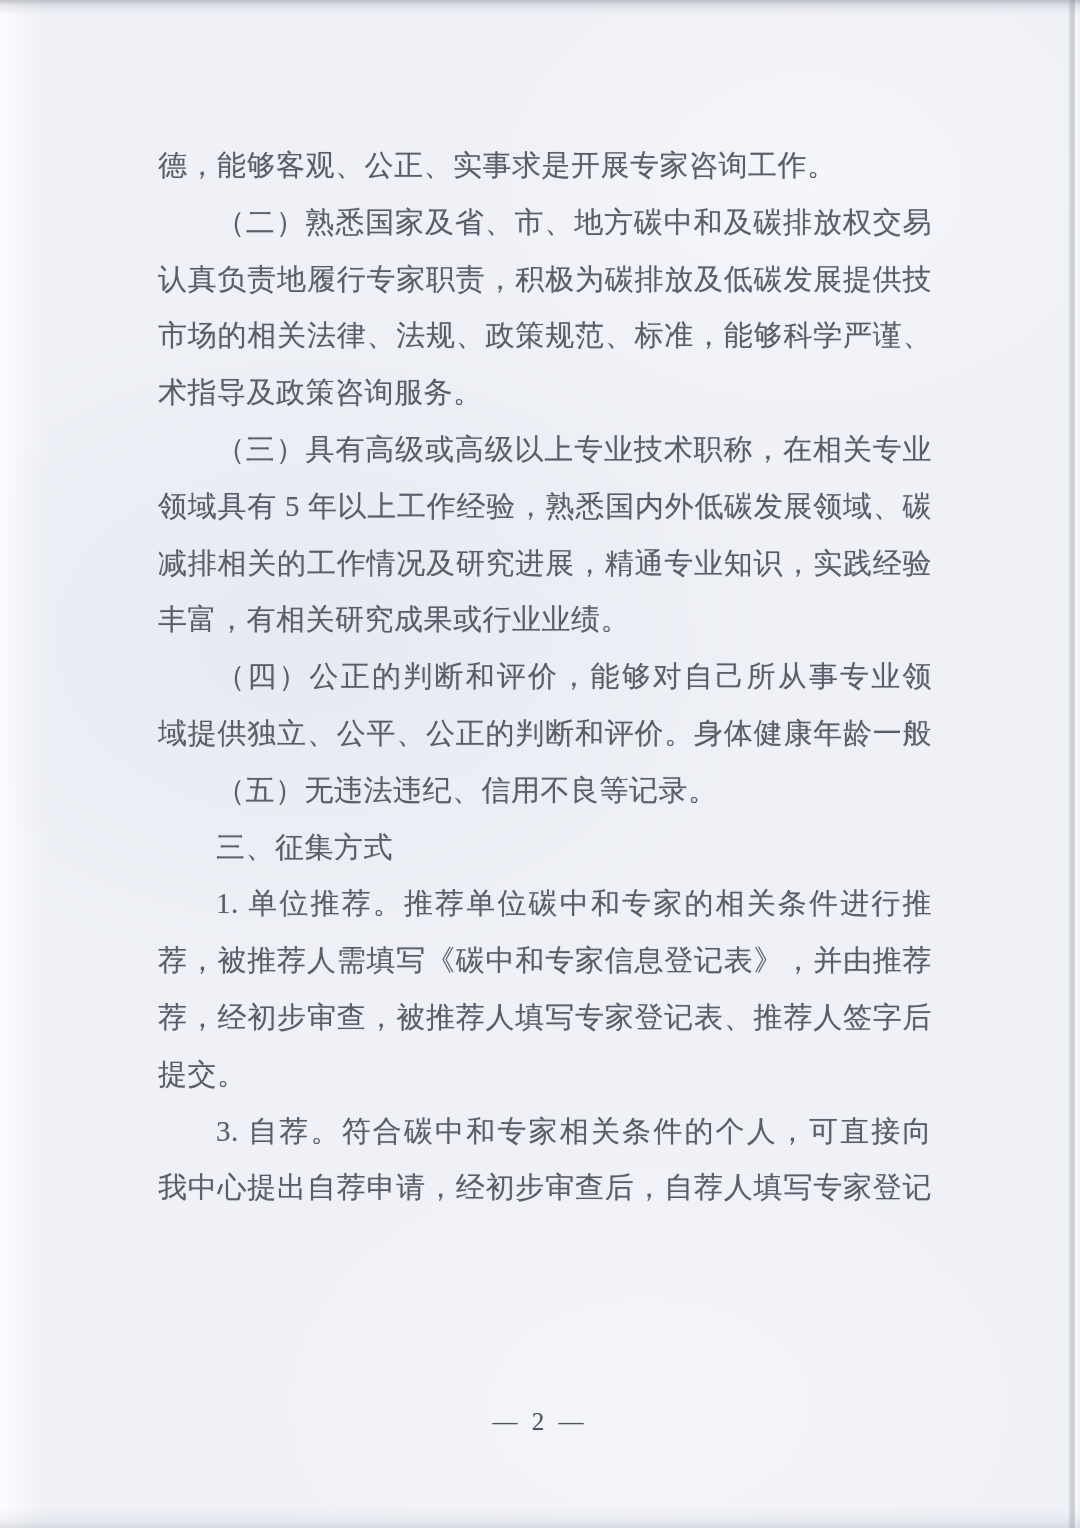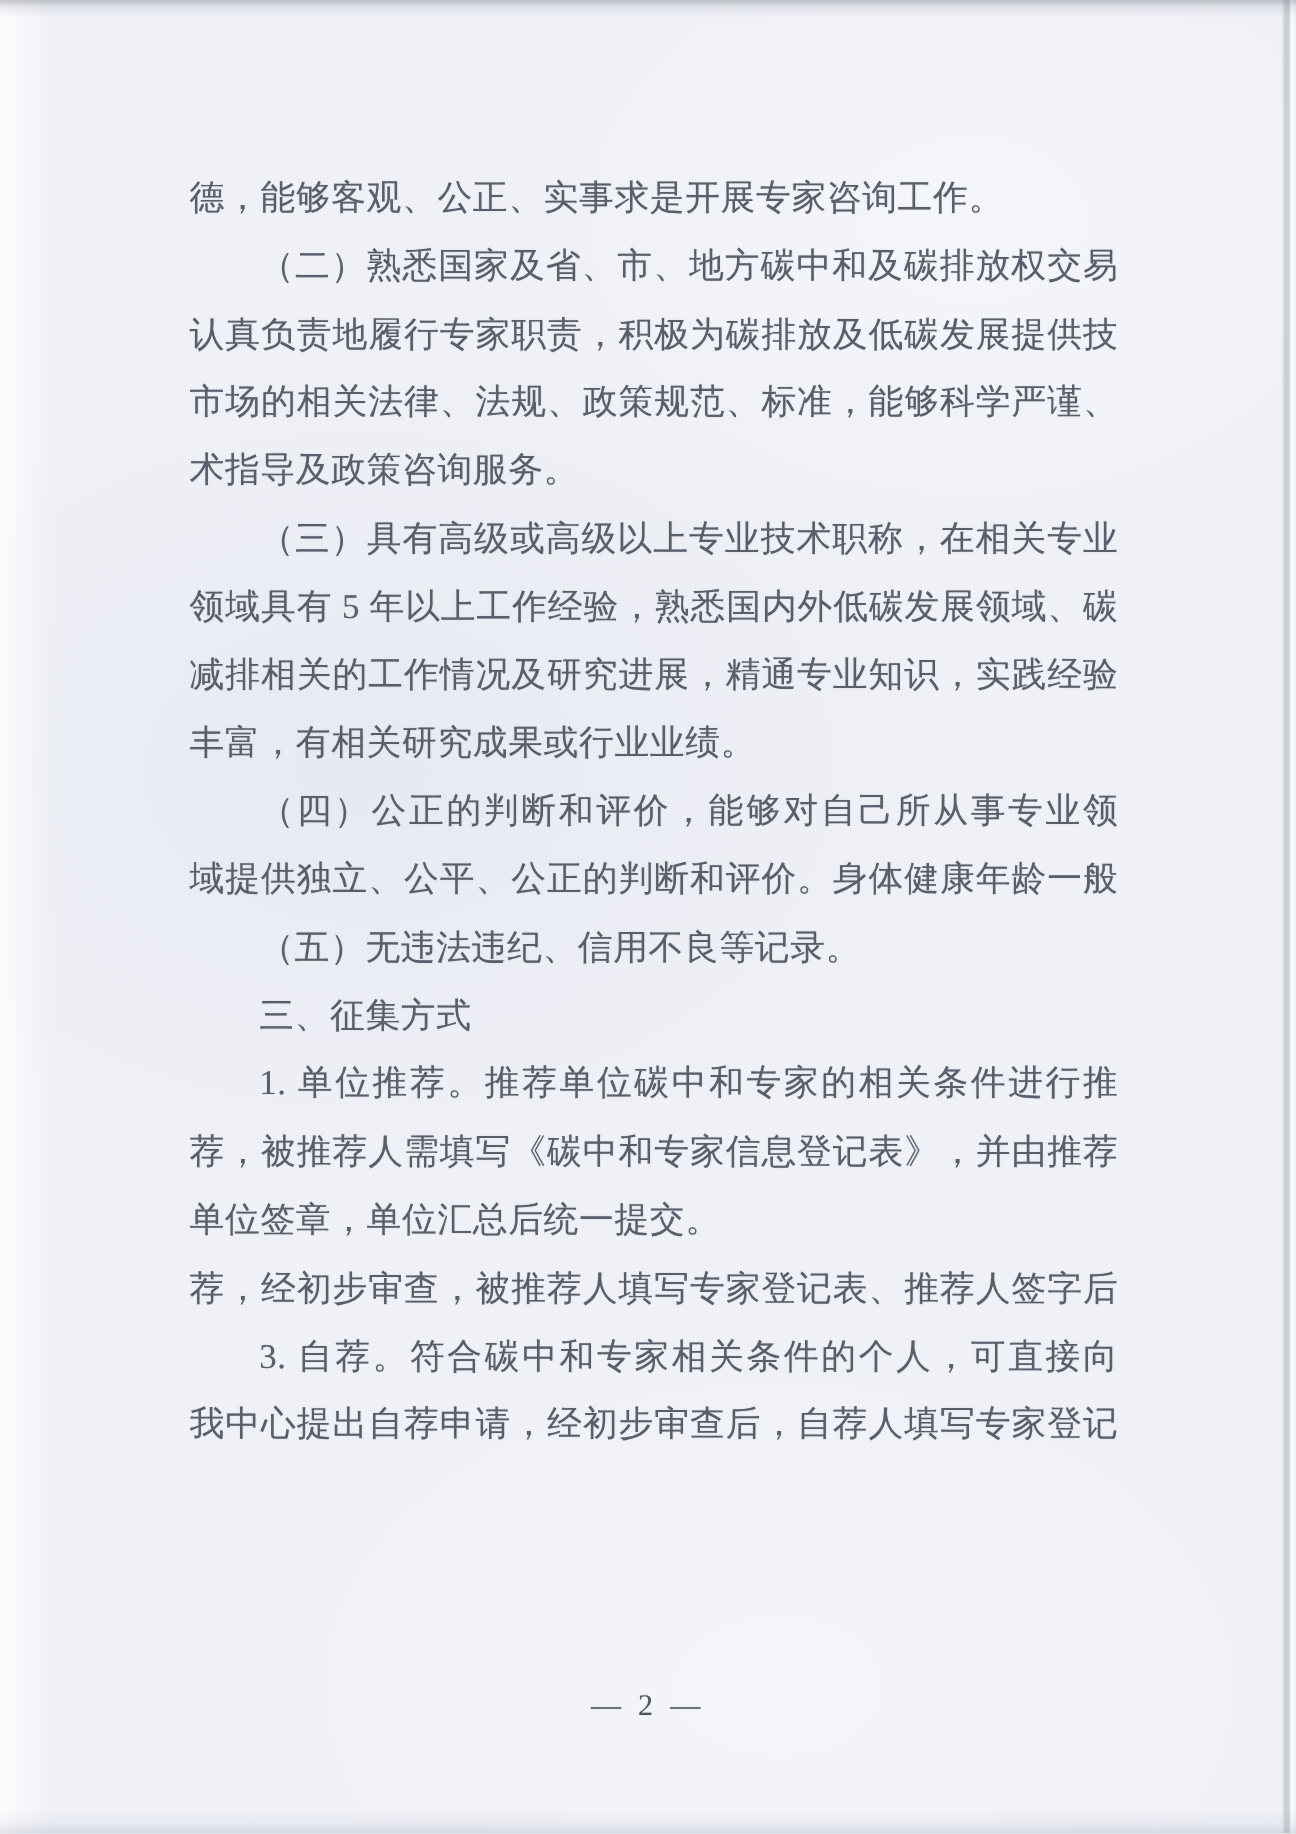--- a/index.html
+++ b/index.html
@@ -76,21 +76,21 @@
       <div class="line indent fill">（三）具有高级或高级以上专业技术职称，在相关专业</div>
       <div class="line fill">领域具有 5 年以上工作经验，熟悉国内外低碳发展领域、碳</div>
       <div class="line fill">减排相关的工作情况及研究进展，精通专业知识，实践经验</div>
       <div class="line">丰富，有相关研究成果或行业业绩。</div>
       <div class="line indent fill">（四）公正的判断和评价，能够对自己所从事专业领</div>
       <div class="line fill">域提供独立、公平、公正的判断和评价。身体健康年龄一般</div>
       <div class="line indent">（五）无违法违纪、信用不良等记录。</div>
       <div class="line indent">三、征集方式</div>
       <div class="line indent fill">1. 单位推荐。推荐单位碳中和专家的相关条件进行推</div>
       <div class="line fill">荐，被推荐人需填写《碳中和专家信息登记表》，并由推荐</div>
-      <div class="line">单位签章，单位汇总后统一提交。</div>
       <div class="line fill">荐，经初步审查，被推荐人填写专家登记表、推荐人签字后</div>
+      <div class="line">提交。</div>
       <div class="line indent fill">3. 自荐。符合碳中和专家相关条件的个人，可直接向</div>
       <div class="line fill">我中心提出自荐申请，经初步审查后，自荐人填写专家登记</div>
     </div>
   <div class="footer">
     <span>— 2 —</span>
   </div>
 </div>
 
 </body></html>

